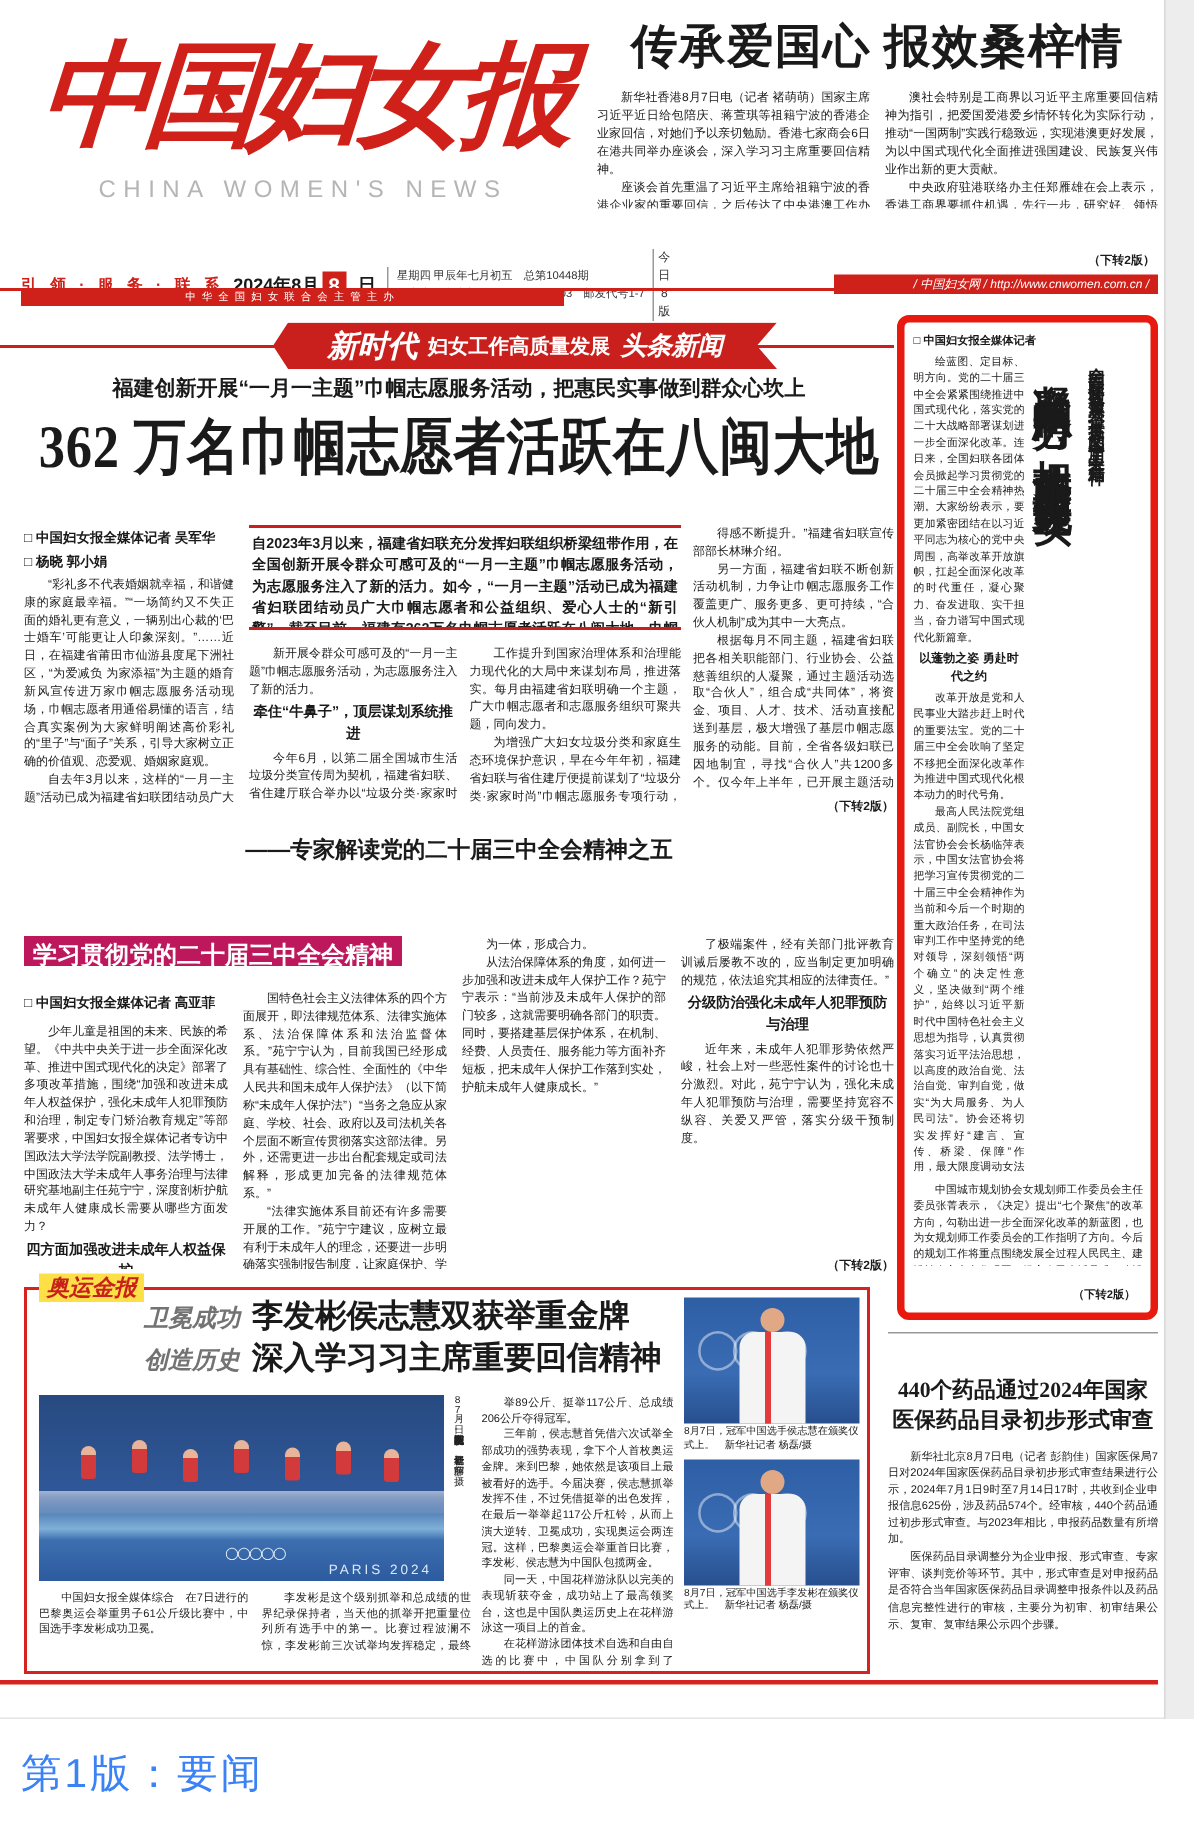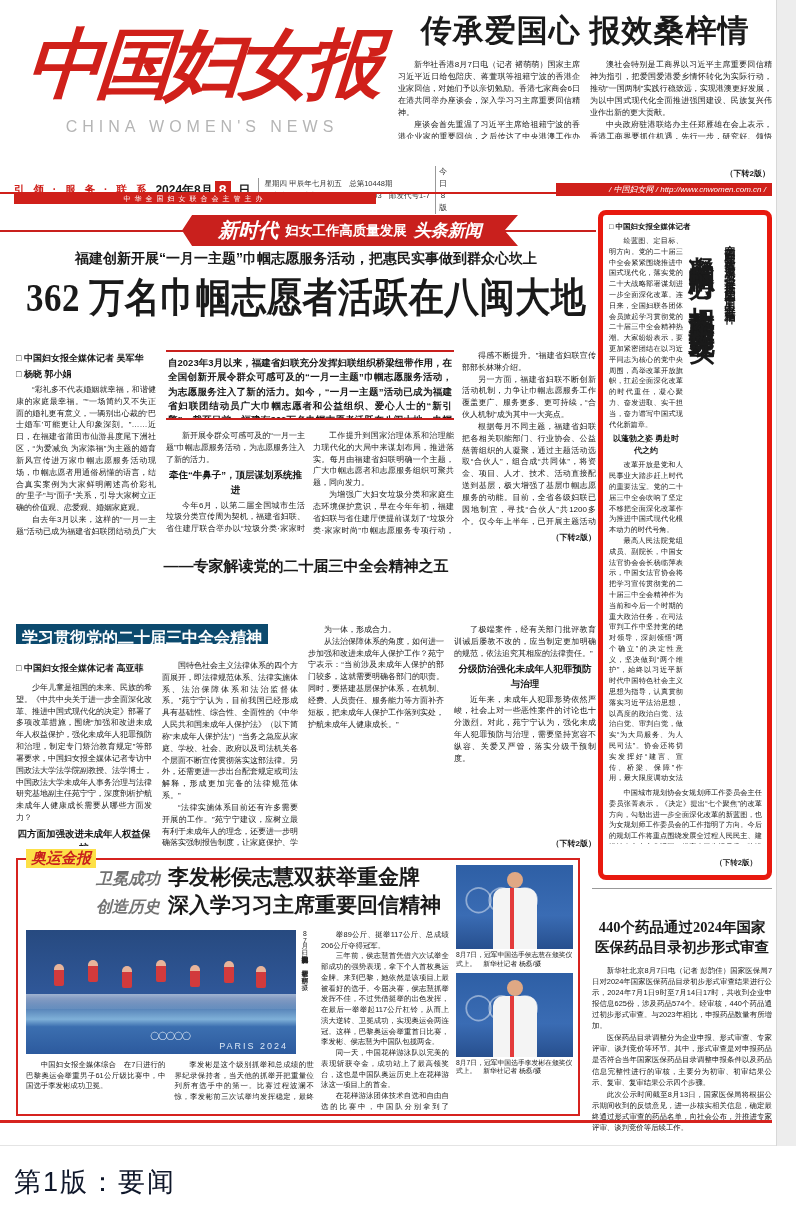--- a/index.html
+++ b/index.html
@@ -72,21 +72,21 @@
     font-weight:900; font-size:26px; line-height:1.2; letter-spacing:3px; margin-left:3px; }
   .rb-kicker { writing-mode:vertical-rl; text-orientation:upright; font-size:11px; font-weight:bold;
     letter-spacing:2.5px; margin-left:5px; line-height:1.25; }
   .rb-bottom { margin-top:4px; font-size:7.2px; line-height:1.5; text-align:justify; height:56px; overflow:hidden; }
   .rb-jump { position:absolute; right:10px; bottom:7px; font-size:7.5px; font-weight:bold; background:#fff; }
 
   
   .mid { position:absolute; left:16px; top:552px; width:580px; height:298px; }
   .mid-head { text-align:center; font-family:"Liberation Serif", serif; font-weight:900; font-size:30px; white-space:nowrap; }
   .mid-sub { text-align:center; font-size:15px; font-weight:bold; margin-top:5px; }
-  .mid-banner { position:absolute; left:0; top:72px; width:252px; height:20px; background:#0c4a6e; color:#fff;
+  .mid-banner { position:absolute; left:0; top:72px; width:252px; height:20px; background:#be185d; color:#fff;
     font-size:16px; font-weight:900; text-align:center; line-height:27px; white-space:nowrap; }
   .mid-byline { position:absolute; left:0; top:110px; font-size:9px; font-weight:bold; }
   .mcol { position:absolute; font-size:8px; line-height:1.48; text-align:justify; overflow:hidden; }
   .mcol1 { left:0; top:130px; width:136px; height:164px; }
   .mcol2 { left:146px; top:108px; width:136px; height:186px; }
   .mcol3 { left:292px; top:72px; width:136px; height:222px; }
   .mcol4 { left:438px; top:72px; width:142px; height:222px; }
   .mid-jump { position:absolute; left:438px; top:286px; width:142px; font-size:8px; }
 
   
@@ -123,21 +123,21 @@
   
   .med { position:absolute; left:592px; top:888px; width:180px; height:230px; border-top:1px solid #999; padding-top:28px; }
   .med-head { text-align:center; font-family:"Liberation Serif", serif; font-weight:900; font-size:14.5px; line-height:1.4; }
   .med-body { margin-top:7px; font-size:7.4px; line-height:1.5; text-align:justify; }
   .med-body p { margin-bottom:1px; }
 
   
   .page-rule { position:absolute; left:0; top:1120px; width:772px; height:3px; background:#d6231f; }
   .page-edge { position:absolute; left:0; top:1145px; width:776px; height:1px; background:#e4e4e4; }
   .right-strip { position:absolute; left:776px; top:0; width:20px; height:1146px; background:#ededed; border-left:1px solid #d8d8d8; }
-  .footer-label { position:absolute; left:14px; top:1164px; font-size:27px; letter-spacing:2px; color:#0f172a; }
+  .footer-label { position:absolute; left:14px; top:1164px; font-size:27px; letter-spacing:2px; color:#3b82f6; }
 </style>
 </head>
 <body>
 
 <div class="page">
 
   <div class="masthead">
     <div class="mast-title">中国妇女报</div>
     <div class="mast-en">CHINA WOMEN'S NEWS</div>
   </div>
@@ -310,21 +310,20 @@
   </div>
 
   <div class="med">
     <div class="med-head">
       <div>440个药品通过2024年国家</div>
       <div>医保药品目录初步形式审查</div>
     </div>
     <div class="med-body">
       <p>新华社北京8月7日电（记者 彭韵佳）国家医保局7日对2024年国家医保药品目录初步形式审查结果进行公示，2024年7月1日9时至7月14日17时，共收到企业申报信息625份，涉及药品574个。经审核，440个药品通过初步形式审查。与2023年相比，申报药品数量有所增加。</p>
       <p>医保药品目录调整分为企业申报、形式审查、专家评审、谈判竞价等环节。其中，形式审查是对申报药品是否符合当年国家医保药品目录调整申报条件以及药品信息完整性进行的审核，主要分为初审、初审结果公示、复审、复审结果公示四个步骤。</p>
-      <p>此次公示时间截至8月13日，国家医保局将根据公示期间收到的反馈意见，进一步核实相关信息，确定最终通过形式审查的药品名单，向社会公布，并推进专家评审、谈判竞价等后续工作。</p>
     </div>
   </div>
 
   <div class="page-rule"></div>
   <div class="page-edge"></div>
   <div class="right-strip"></div>
   <div class="footer-label">第1版：要闻</div>
 
 </div>
 

